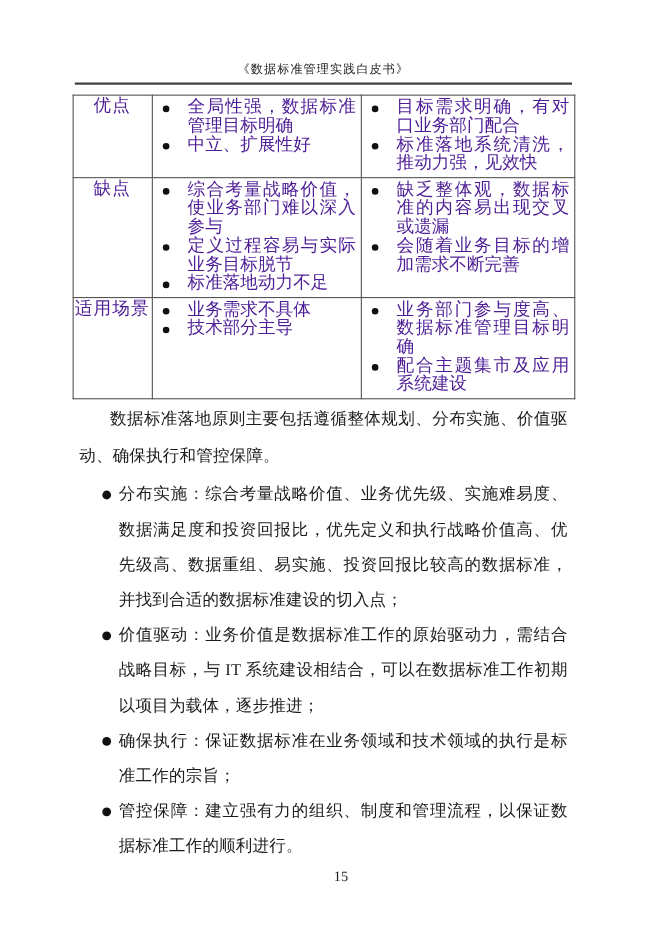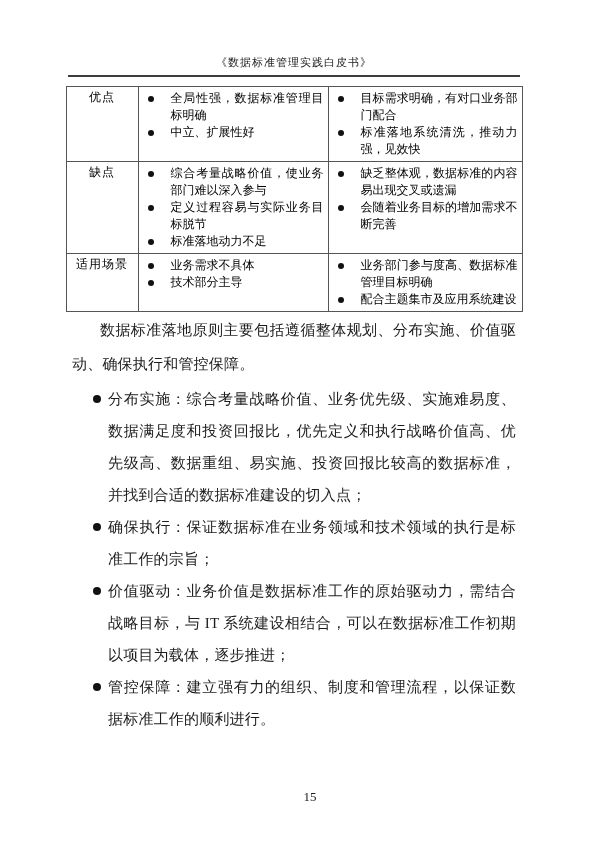--- a/index.html
+++ b/index.html
@@ -24,23 +24,24 @@
     color: #222;
     padding-bottom: 5px;
     border-bottom: 2px solid #3d3d3d;
   }
   
   table.cmp {
     border-collapse: collapse;
     table-layout: fixed;
     width: 456px;
     margin: 9px auto 0 auto;
-    font-size: 12px;
+    font-size: 16px;
     line-height: 17px;
-    color: #000000;
+    color: #4c1d95;
+    font-family: Liberation Mono, monospace;
   }
   table.cmp td {
     border: 1px solid #555;
     vertical-align: top;
     padding: 2px 1px;
   }
   td.label-cell {
     text-align: center;
     padding-top: 5px;
     letter-spacing: 1px;
@@ -208,25 +209,25 @@
   <div class="body-text">
     <p class="lead-para"><span class="bold">数据标准落地原则</span><span>主要包括遵循整体规划、分布实施、价值驱动、确保执行和管控保障。</span></p>
 
     <ul class="principles">
       <li>
           <span class="dot-b"></span>
           <span class="principle-text">分布实施：综合考量战略价值、业务优先级、实施难易度、数据满足度和投资回报比，优先定义和执行战略价值高、优先级高、数据重组、易实施、投资回报比较高的数据标准，并找到合适的数据标准建设的切入点；</span>
         </li>
       <li>
           <span class="dot-b"></span>
+          <span class="principle-text">价值驱动：业务价值是数据标准工作的原始驱动力，需结合战略目标，与 IT 系统建设相结合，可以在数据标准工作初期以项目为载体，逐步推进；</span>
+        </li>
+      <li>
+          <span class="dot-b"></span>
           <span class="principle-text">确保执行：保证数据标准在业务领域和技术领域的执行是标准工作的宗旨；</span>
-        </li>
-      <li>
-          <span class="dot-b"></span>
-          <span class="principle-text">价值驱动：业务价值是数据标准工作的原始驱动力，需结合战略目标，与 IT 系统建设相结合，可以在数据标准工作初期以项目为载体，逐步推进；</span>
         </li>
       <li>
           <span class="dot-b"></span>
           <span class="principle-text">管控保障：建立强有力的组织、制度和管理流程，以保证数据标准工作的顺利进行。</span>
         </li>
     </ul>
   </div>
 
   <div class="page-number">15</div>
 

